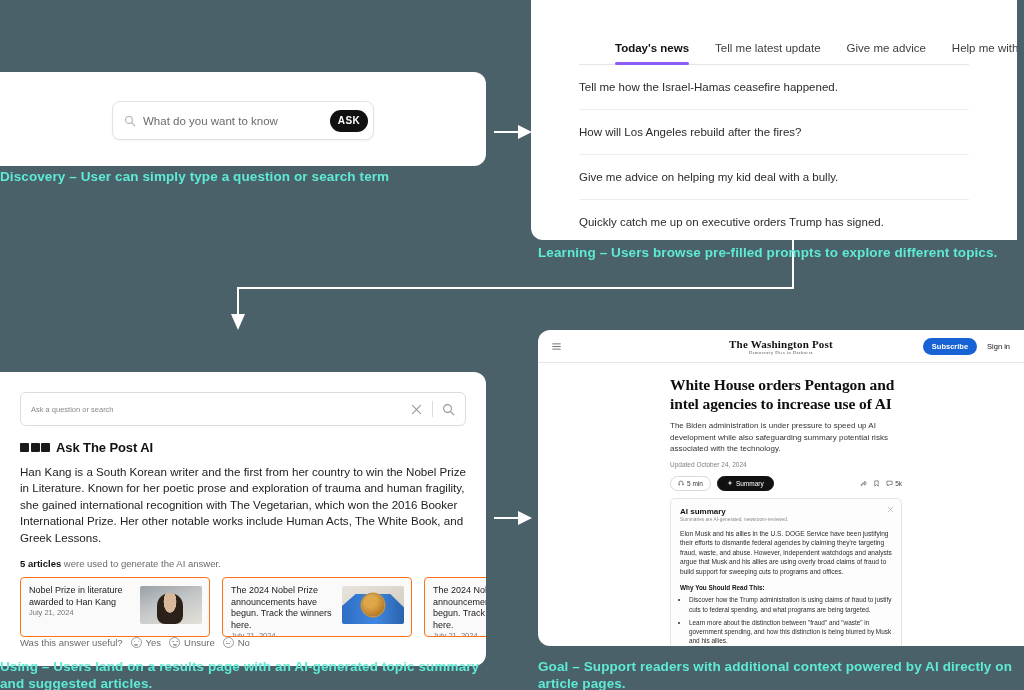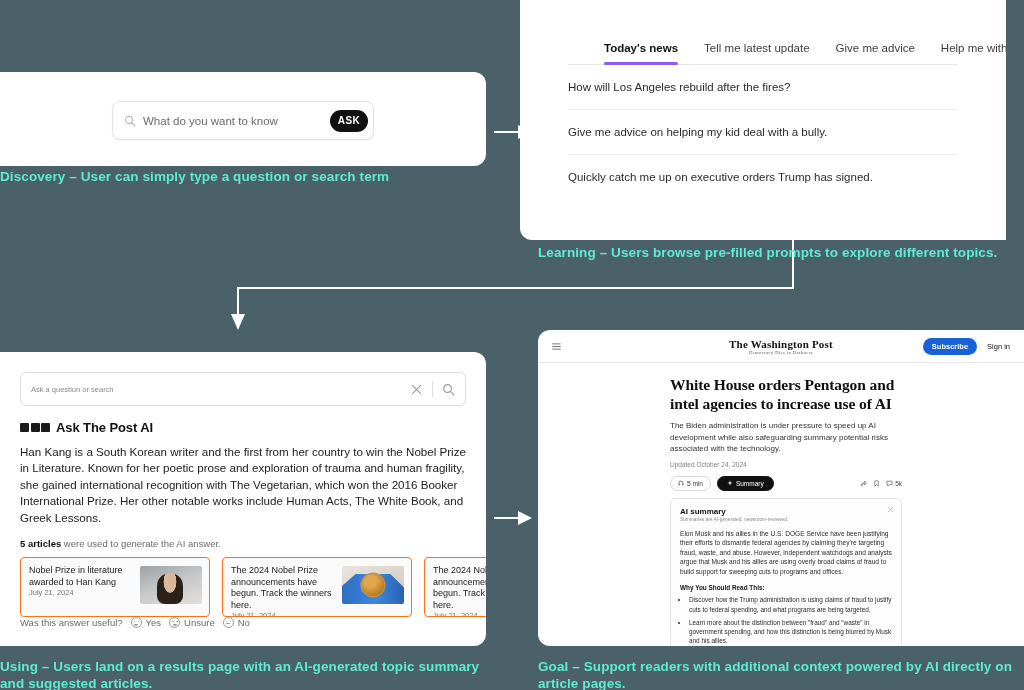--- a/index.html
+++ b/index.html
@@ -46,38 +46,38 @@
   .ask-bar .ph { flex: 1; font-size: 11.5px; color: #6b6b6b; }
   .ask-btn {
     width: 38px; height: 22px; border-radius: 13px;
     background: #111; color: #fff;
     font-size: 10px; font-weight: 700; letter-spacing: .5px;
     display: flex; align-items: center; justify-content: center;
     border: none; cursor: pointer; font-family: "Liberation Sans", sans-serif;
   }
 
   
-  #p-learning { left: 520px; top: 0; width: 486px; height: 240px; border-radius: 0 0 0 12px; }
+  #p-learning { left: 531px; top: 0; width: 486px; height: 240px; border-radius: 0 0 0 12px; }
   .tabs { display: flex; gap: 26px; padding: 42px 0 0 84px; }
   .tab { position: relative; font-size: 11.5px; color: #3d3d3d; padding-bottom: 10px; cursor: pointer; white-space: nowrap; }
   .tab.active { font-weight: 700; color: #111; }
   .tab.active::after {
     content: ""; position: absolute; left: 0; right: 0; bottom: -1px;
     height: 3px; background: #8b5cf6; border-radius: 2px;
   }
   .tab-rule { margin: 0 48px 0 48px; height: 1px; background: #e6e6e6; }
   .prompt-list { padding: 0 48px; }
   .prompt {
     font-size: 11.5px; color: #2b2b2b;
     padding: 16px 0; border-bottom: 1px solid #ededed; cursor: pointer;
   }
   .prompt:last-child { border-bottom: none; }
 
   
-  #p-using { left: 0; top: 352px; width: 486px; height: 294px; border-radius: 0 12px 12px 0; }
+  #p-using { left: 0; top: 372px; width: 486px; height: 294px; border-radius: 0 12px 12px 0; }
   .ap-inner { padding: 20px 20px 0 20px; }
   .ap-search {
     display: flex; align-items: center;
     border: 1px solid #dcdcdc; border-radius: 6px;
     height: 34px; padding: 0 10px; background: #fff;
   }
   .ap-search .fields { flex: 1; display: flex; flex-direction: column; justify-content: center; }
   .ap-search .lbl { font-size: 7.5px; color: #8a8a8a; line-height: 9px; }
   .ap-search .val { font-size: 11.5px; color: #1a1a1a; line-height: 13px; }
   .ap-search .ico { width: 13px; height: 13px; opacity: .6; cursor: pointer; margin-left: 9px; }
@@ -224,20 +224,21 @@
       </div>
       <div class="tab">
         <span>Give me advice</span>
       </div>
       <div class="tab">
         <span>Help me with</span>
       </div>
     </div>
     <div class="tab-rule"></div>
     <div class="prompt-list">
+      <div class="prompt">Tell me how the Israel-Hamas ceasefire happened.</div>
       <div class="prompt">How will Los Angeles rebuild after the fires?</div>
       <div class="prompt">Give me advice on helping my kid deal with a bully.</div>
       <div class="prompt">Quickly catch me up on executive orders Trump has signed.</div>
     </div>
   </div>
 
   <div class="caption" style="left:538px; top:244px; width:486px;">Learning – Users browse pre-filled prompts to explore different topics.</div>
 
   <div class="panel" id="p-using">
     <div class="ap-inner">

